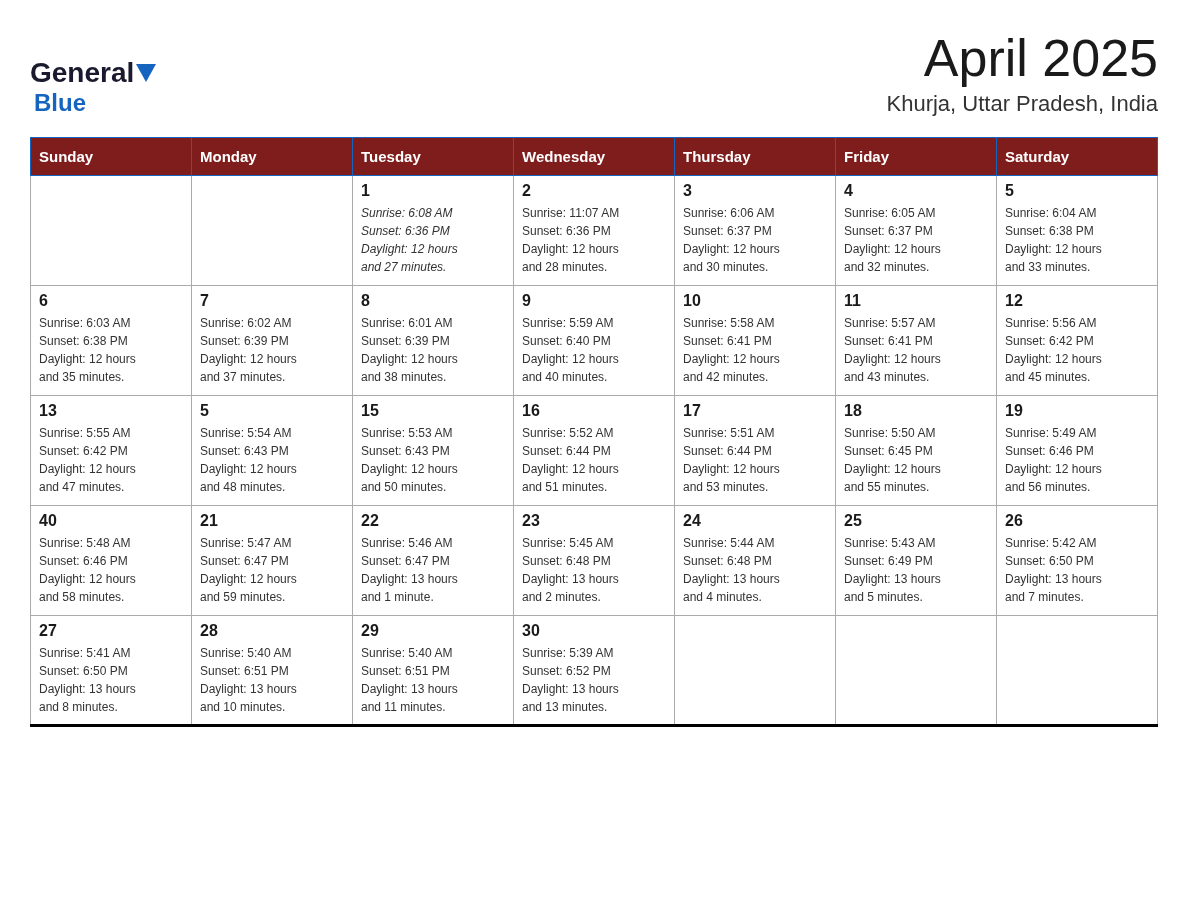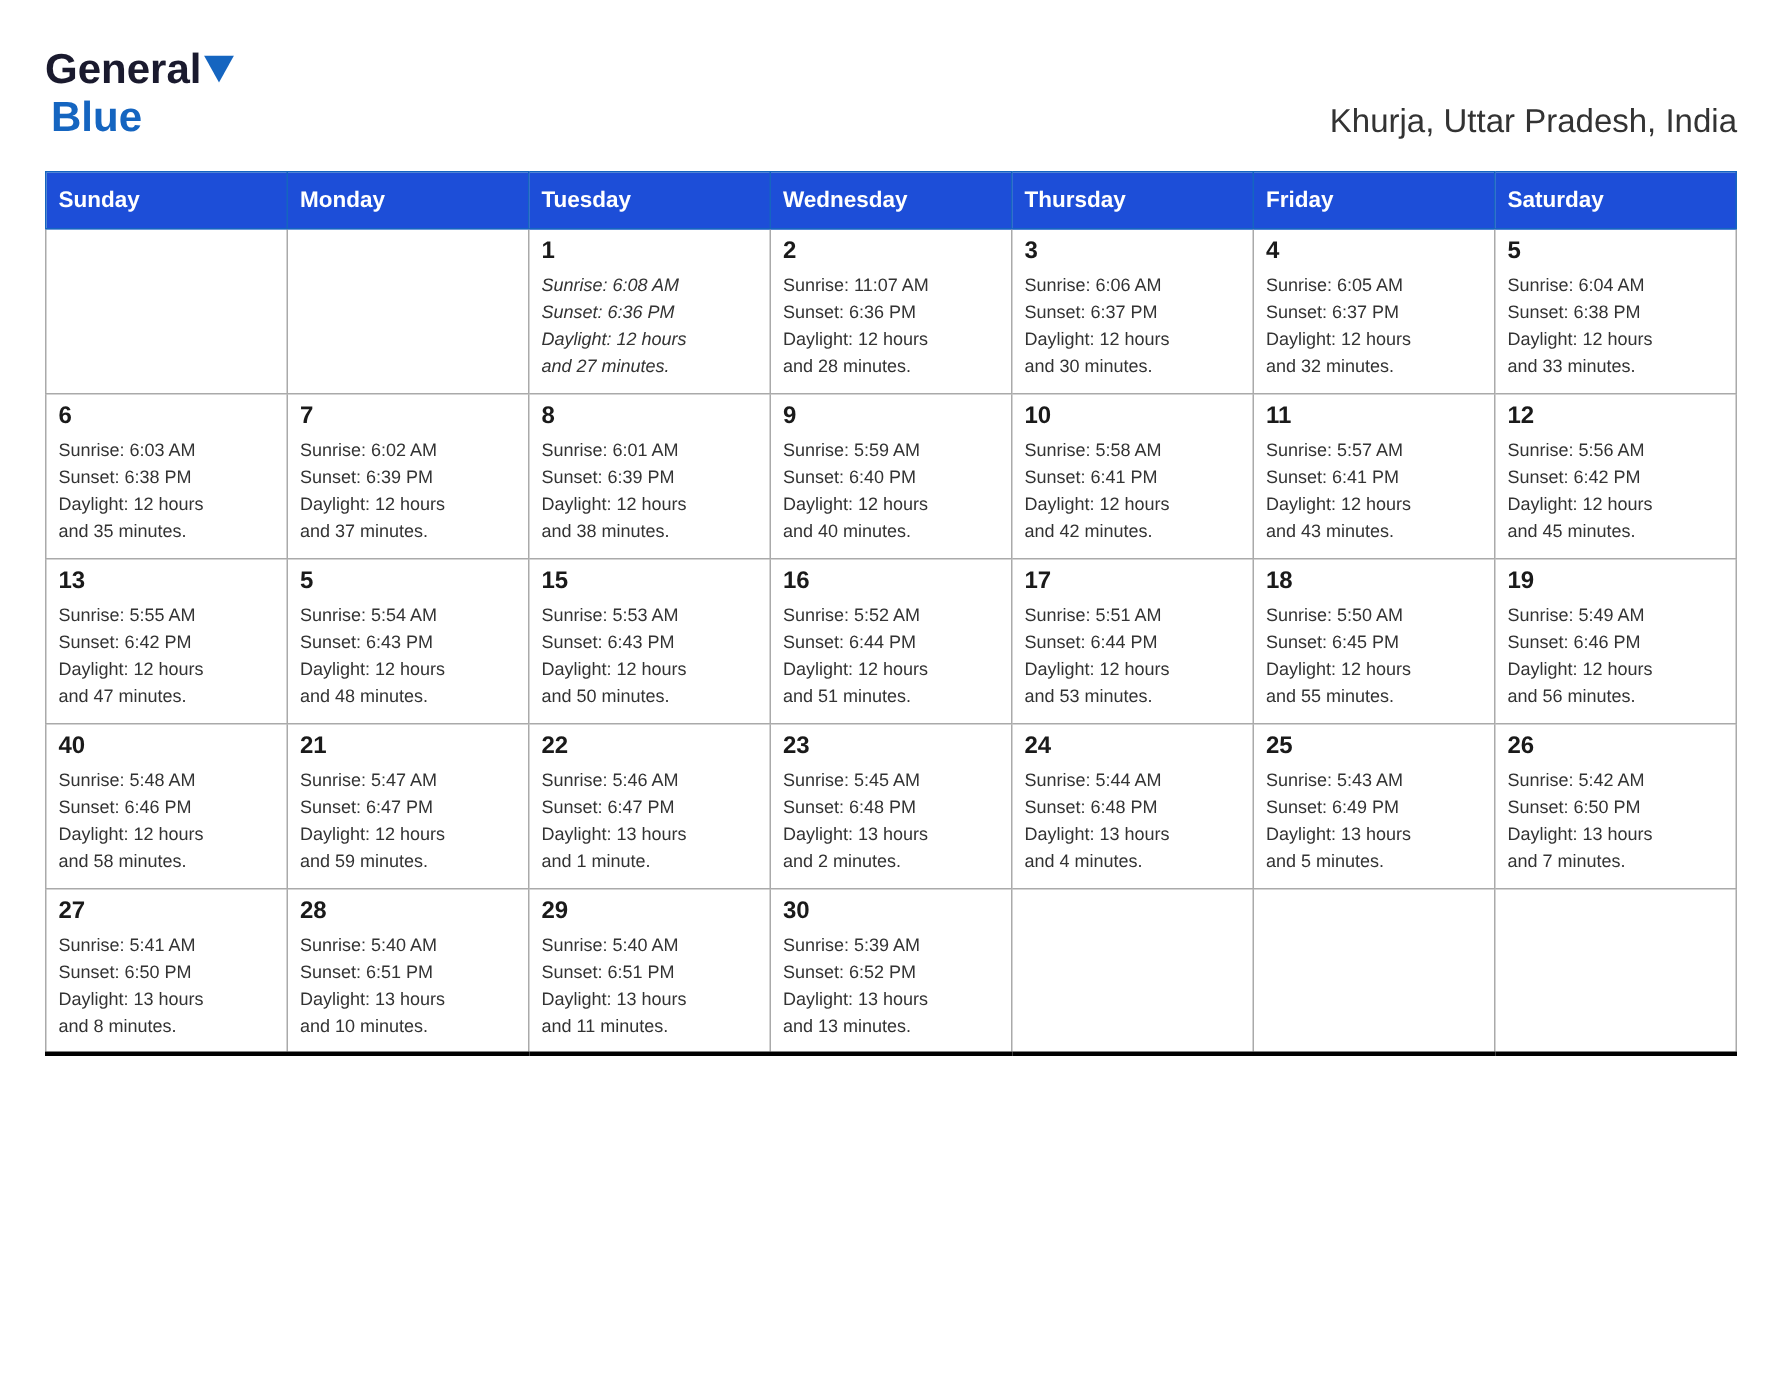--- a/index.html
+++ b/index.html
@@ -29,21 +29,21 @@
       font-size: 22px;
       color: #333;
       margin-top: 4px;
     }
     .calendar {
       width: 100%;
       border-collapse: collapse;
       border: 1px solid #555;
     }
     .calendar thead tr th {
-      background-color: #1d4ed8;
+      background-color: #7f1d1d;
       color: #fff;
       font-size: 15px;
       font-weight: bold;
       padding: 10px 8px;
       text-align: left;
       border: 1px solid #1565c0;
     }
     .calendar tbody tr td {
       vertical-align: top;
       border: 1px solid #aaa;
@@ -84,24 +84,25 @@
 
 <div class="header">
   <div class="logo-wrapper">
     <div class="logo-line1">
       <span style="font-size:28px;font-weight:bold;color:#1a1a2e;font-family:Arial,sans-serif;">General</span>
       <svg width="20" height="20" viewBox="0 0 20 20" style="margin-left:2px;margin-top:2px;">
         <polygon points="0,0 20,0 10,18" fill="#1565c0"></polygon>
       </svg>
     </div>
     <div>
-      <span style="font-size:28px;font-weight:bold;color:#1565c0;font-family:Arial,sans-serif;margin-left:4px;">Blue</span>
+      <span style="font-size:24px;font-weight:bold;color:#1565c0;font-family:Arial,sans-serif;margin-left:4px;">Blue</span>
     </div>
   </div>
   <div class="title-block">
+    <div class="main-title">April 2025</div>
     <div class="subtitle">Khurja, Uttar Pradesh, India</div>
   </div>
 </div>
 
 <table class="calendar">
   <thead>
     <tr>
     <th>Sunday</th>
         <th>Monday</th>
         <th>Tuesday</th>

